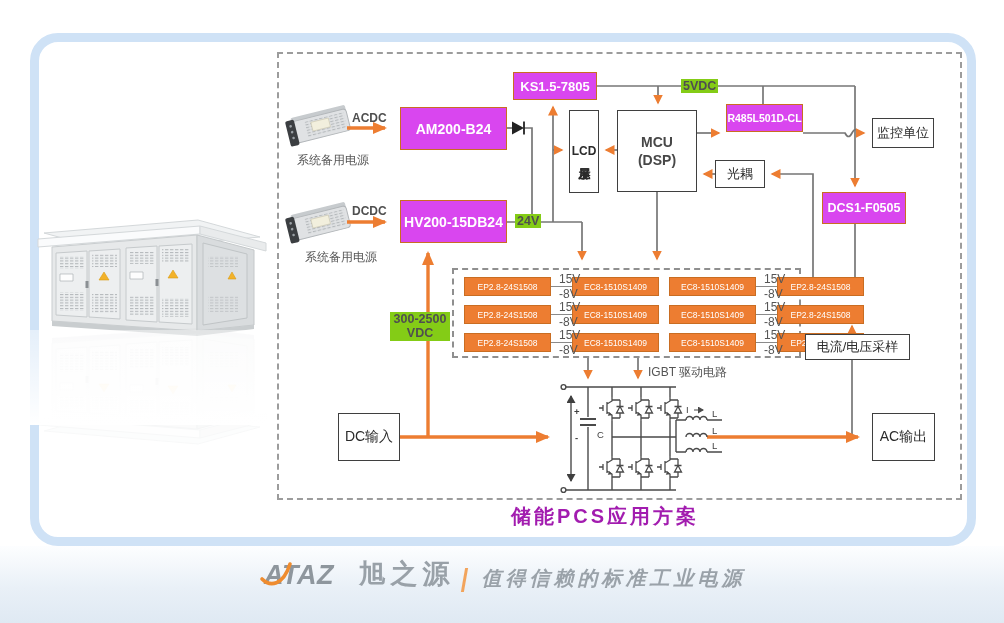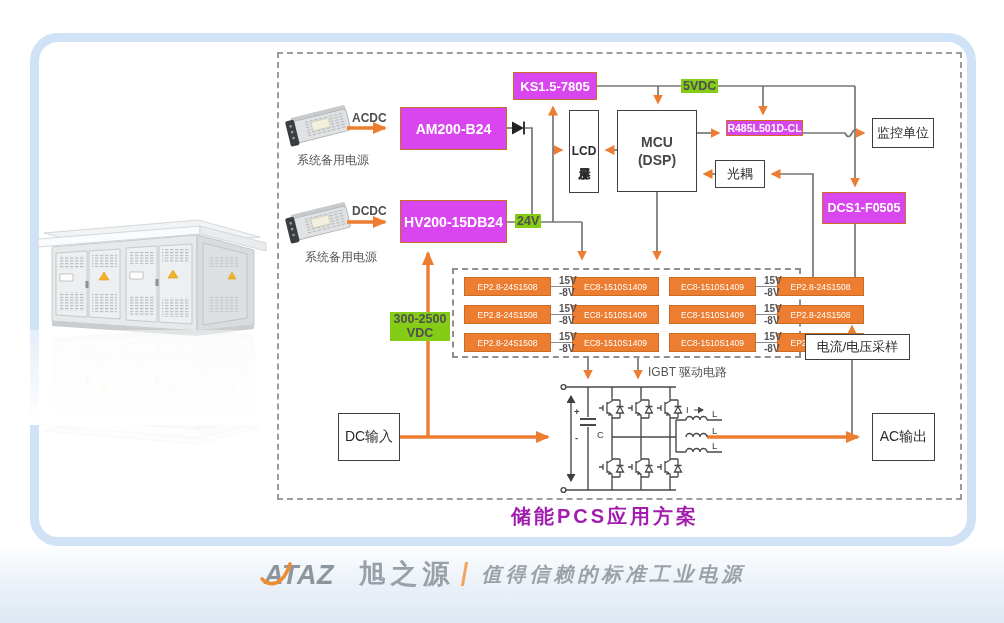--- a/index.html
+++ b/index.html
@@ -23,25 +23,25 @@
   .lcdv span, .lcdchars { display:block; }
   .mcu { flex-direction:column; font-size:14px; color:#474747; line-height:1.3; font-weight:bold; }
   .driverbox { position:absolute; left:452px; top:268px; width:349px; height:90px;
                border:2px dashed #8f8f8f; z-index:3; background:#fff; }
   .drow { position:absolute; left:10px; display:flex; align-items:center; height:19px; }
   .dcell { width:87px; height:19px; background:#ED7D31; border:1px solid #c96d22; color:#fff;
            font-size:8.5px; font-weight:normal; display:flex; align-items:center; justify-content:center; }
   .dgap { width:10px; }
   .vcol { position:relative; width:21px; height:19px; }
   .vwire { position:absolute; left:0; right:0; top:8.5px; height:1.6px; background:#8a8a8a; }
-  .vt, .vb { position:absolute; left:8px; right:0; text-align:center; font-size:10px; color:#555;font-weight:bold; }
+  .vt, .vb { position:absolute; left:8px; right:0; text-align:center; font-size:12px; color:#555; }
   .vt { bottom:10px; } .vb { top:10px; }
   .title { position:absolute; left:440px; top:503px; width:330px; text-align:center; z-index:4;
            font-size:20px; font-weight:bold; color:#a21caf; letter-spacing:3px; }
-  .footer { position:absolute; left:0; top:556px; width:1004px; display:flex; align-items:center;
+  .footer { position:absolute; left:0; top:556px; width:1004px; display:flex; align-items:flex-end;
             justify-content:center; z-index:6; }
   .brandcn { font-size:27px; font-weight:bold; color:#99a1a8; letter-spacing:5px; margin-left:8px; }
   .divider { width:3px; height:24px; background:#f2a45c; margin:0 16px 0 8px; transform:skewX(-10deg); }
   .slogan { font-size:20px; font-style:italic; font-weight:bold; color:#9aa2a9; letter-spacing:4px;
             font-family:"Liberation Serif", serif; }
 </style>
 </head>
 <body>
 
 <div class="stage">
@@ -200,21 +200,21 @@
   <div class="box ob" style="left:400px;top:107px;width:107px;height:43px;font-size:14px;">AM200-B24</div>
   <div class="box ob" style="left:400px;top:200px;width:107px;height:43px;font-size:14px;">HV200-15DB24</div>
   <div class="box wb lcdbox" style="left:569px;top:110px;width:30px;height:83px;">
     <span>LCD</span>
     <span class="lcdchars" style="writing-mode:vertical-lr;text-orientation:upright;">显示屏</span>
   </div>
   <div class="box wb mcu" style="left:617px;top:110px;width:80px;height:82px;">
     <span>MCU</span>
     <span>(DSP)</span>
   </div>
-  <div class="box ob" style="left:726px;top:120px;width:77px;height:16px;font-size:10.5px;">R485L501D-CL</div>
+  <div class="box ob" style="left:726px;top:104px;width:77px;height:28px;font-size:10.5px;">R485L501D-CL</div>
   <div class="box wb" style="left:872px;top:118px;width:62px;height:30px;font-size:13px;">监控单位</div>
   <div class="box wb" style="left:715px;top:160px;width:50px;height:28px;font-size:13px;">光耦</div>
   <div class="box ob" style="left:822px;top:192px;width:84px;height:32px;font-size:12.5px;">DCS1-F0505</div>
   <div class="box wb" style="left:805px;top:292px;width:105px;height:26px;font-size:13px;margin-top:42px;">电流/电压采样</div>
   <div class="box wb" style="left:338px;top:413px;width:62px;height:48px;font-size:14px;">DC输入</div>
   <div class="box wb" style="left:872px;top:413px;width:63px;height:48px;font-size:14px;">AC输出</div>
 
   <div class="driverbox">
     <div class="drow" style="top:7px;">
       <div class="dcell">EP2.8-24S1508</div>

